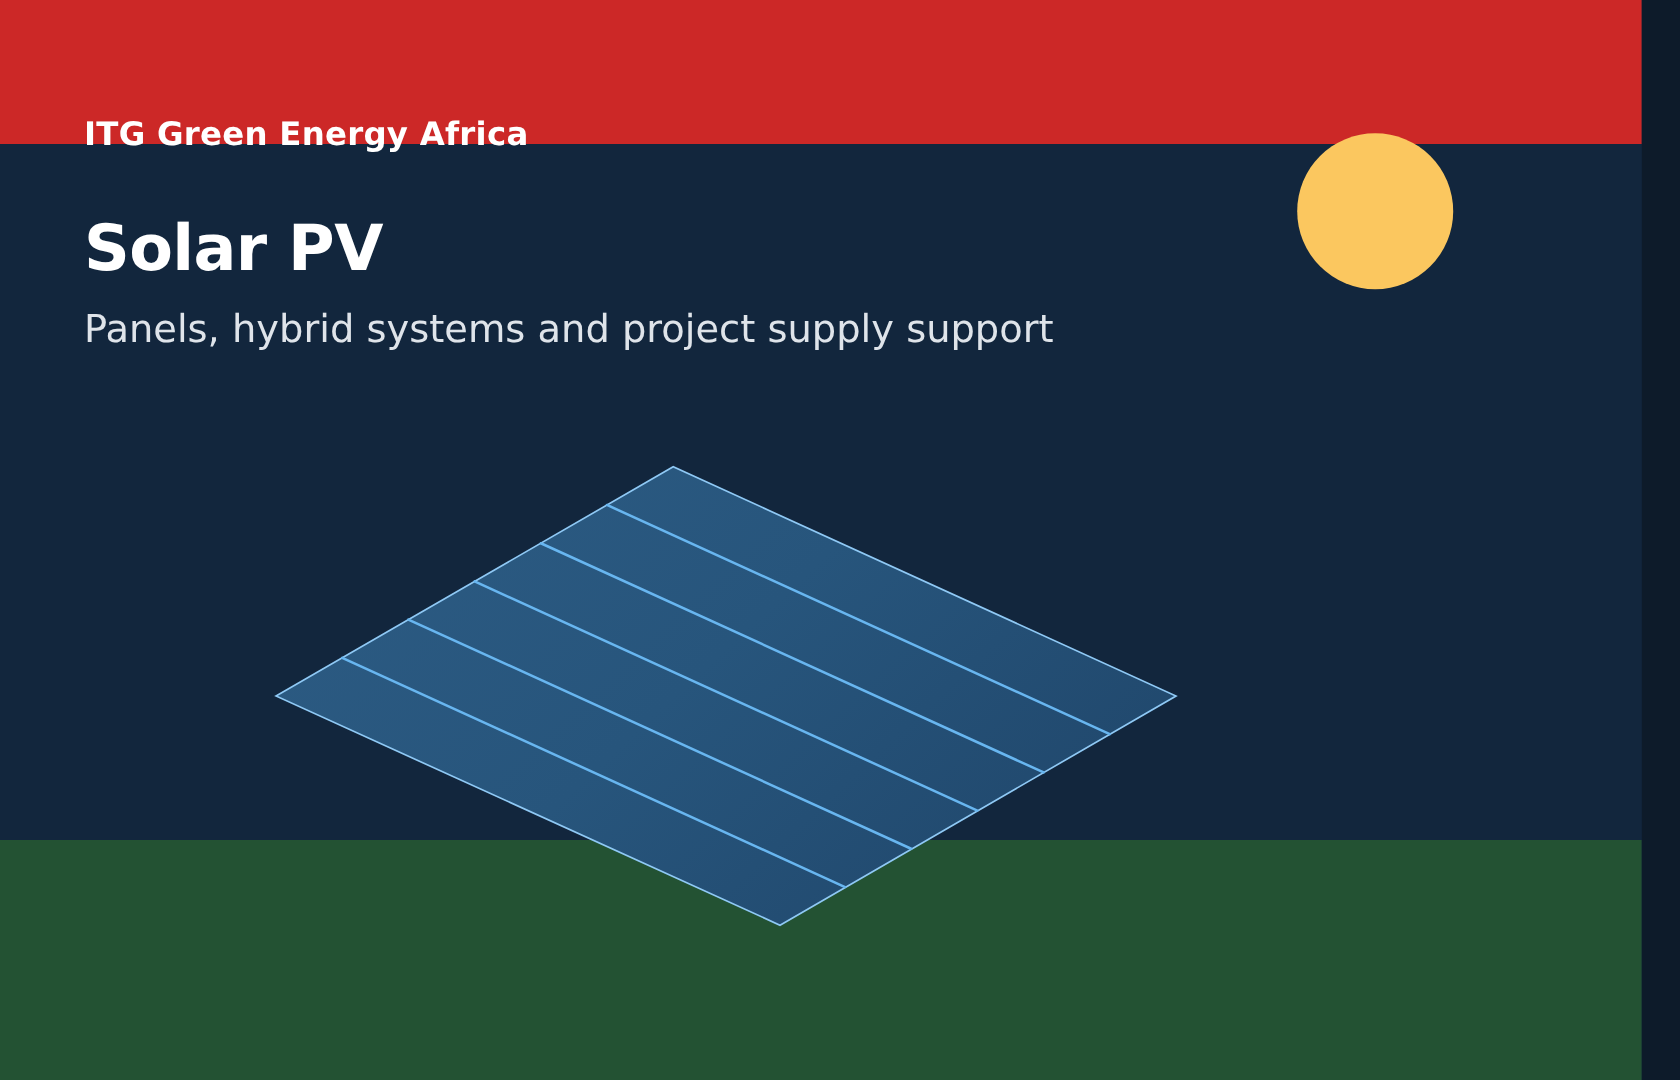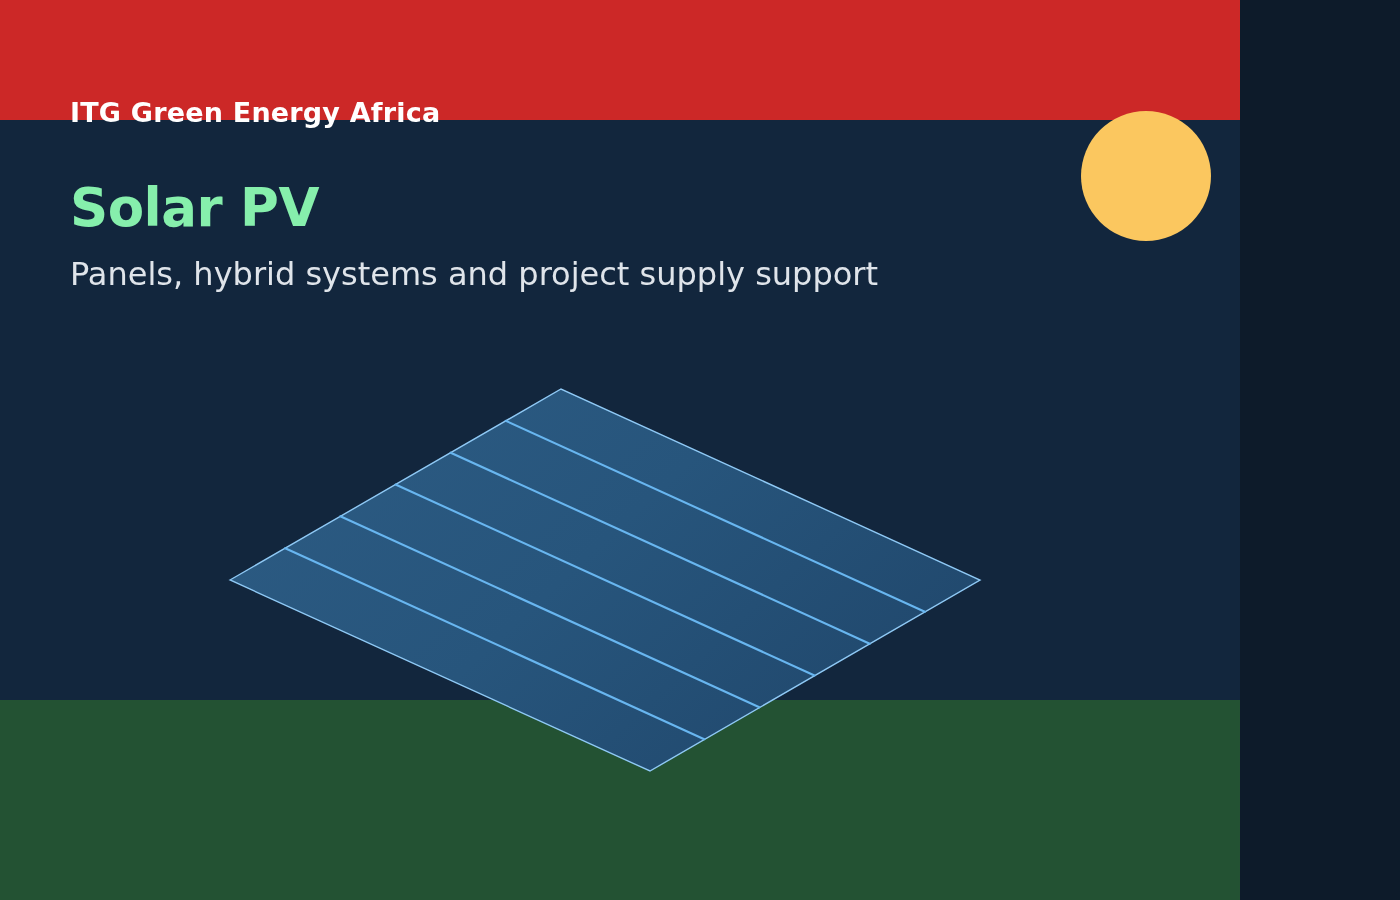--- a/index.html
+++ b/index.html
@@ -6,21 +6,21 @@
   html, body {
     margin: 0;
     padding: 0;
     background: #0d1b2a;
   }
   body {
     font-family: "DejaVu Sans", "Liberation Sans", sans-serif;
   }
   #stage {
     position: relative;
-    width: 1240px;
+    width: 1368px;
     height: 900px;
     overflow: hidden;
     background: #12263d;
   }
   
   .band {
     position: absolute;
     left: 0;
     width: 1400px;
   }
@@ -60,21 +60,21 @@
     letter-spacing: 0.2px;
     white-space: nowrap;
     line-height: 1;
   }
   .page-title {
     position: absolute;
     left: 70px;
     top: 181px;
     font-size: 53px;
     font-weight: bold;
-    color: #86efac;
+    color: #ffffff;
     letter-spacing: -0.5px;
     white-space: nowrap;
     line-height: 1;
   }
   .page-subtitle {
     position: absolute;
     left: 70px;
     top: 257px;
     font-size: 32px;
     font-weight: normal;

